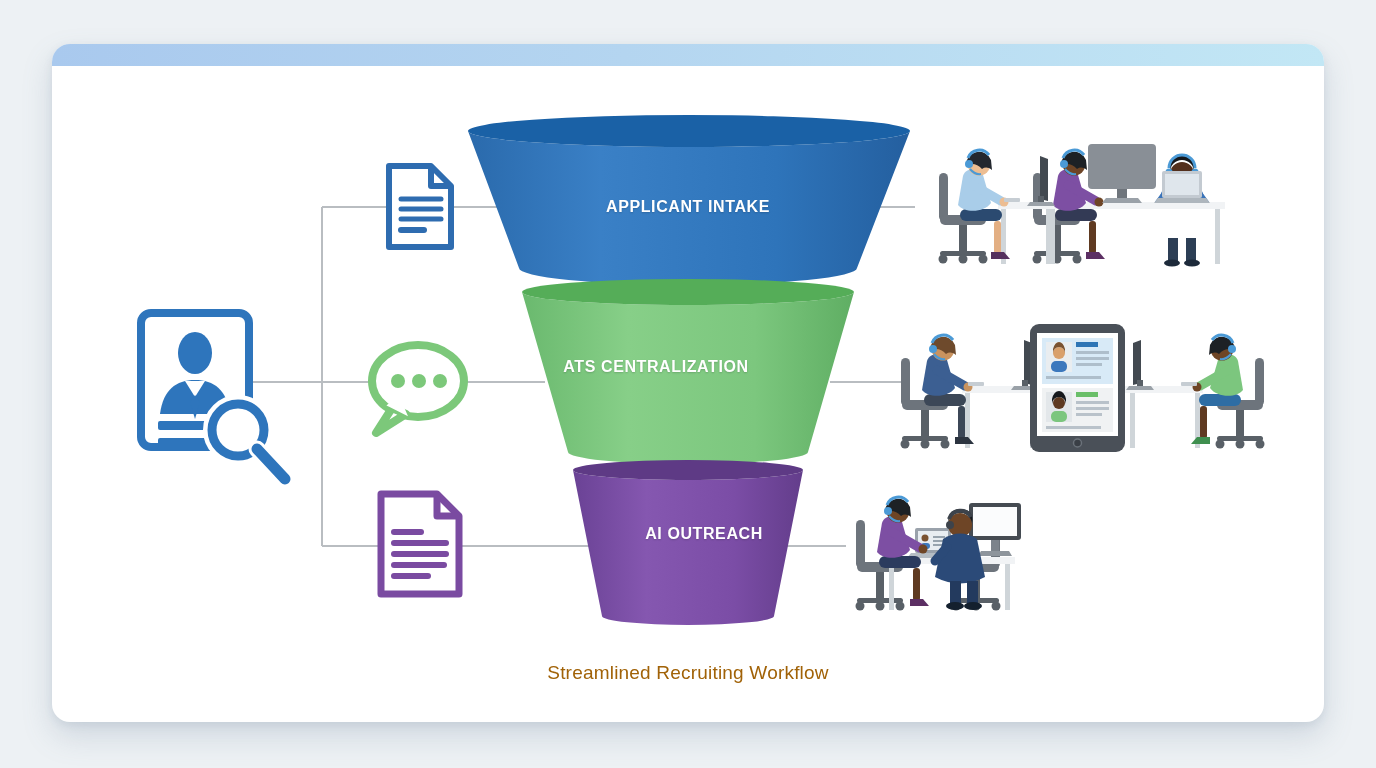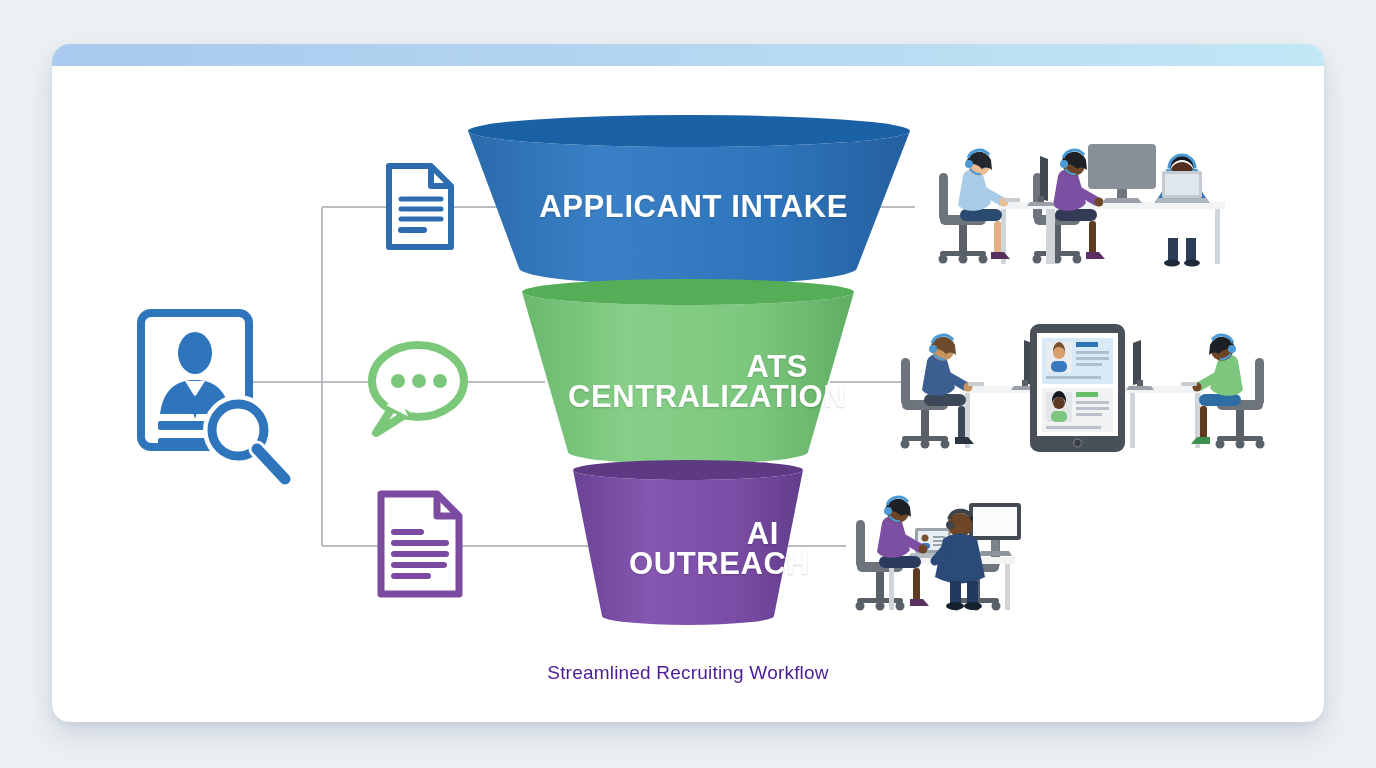--- a/index.html
+++ b/index.html
@@ -13,30 +13,30 @@
     background:#ffffff;border-radius:18px;
     box-shadow:0 14px 30px rgba(100,125,150,.22), 0 3px 8px rgba(100,125,150,.12);
   }
   .card-topbar{
     position:absolute;left:0;top:0;width:100%;height:22px;
     border-radius:18px 18px 0 0;
     background:linear-gradient(90deg,#a9c9ee 0%,#b4d5f0 45%,#c2e7f5 100%);
   }
   .diagram-canvas{position:absolute;left:0;top:0;width:1376px;height:768px;}
   .stage-label{
-    position:absolute;text-align:right;color:#ffffff;font-weight:bold;
-    font-size:31px;line-height:30px;letter-spacing:.6px;
+    position:absolute;text-align:center;color:#ffffff;font-weight:bold;
+    font-size:16px;line-height:30px;letter-spacing:.6px;
     text-shadow:0 1px 2px rgba(0,0,0,.18);
   }
   .label-1{left:528px;top:192px;width:320px;}
-  .label-2{left:568px;top:352px;width:240px;}
+  .label-2{left:536px;top:352px;width:240px;}
   .label-3{left:629px;top:519px;width:150px;}
   .caption{
     position:absolute;left:488px;top:662px;width:400px;text-align:center;
-    font-size:19px;color:#4c1d95;letter-spacing:.2px;
+    font-size:19px;color:#a16207;letter-spacing:.2px;
   }
 </style>
 </head>
 <body>
 
 <div class="card">
   <div class="card-topbar"></div>
 </div>
 
 <svg class="diagram-canvas" viewBox="0 0 1376 768">

